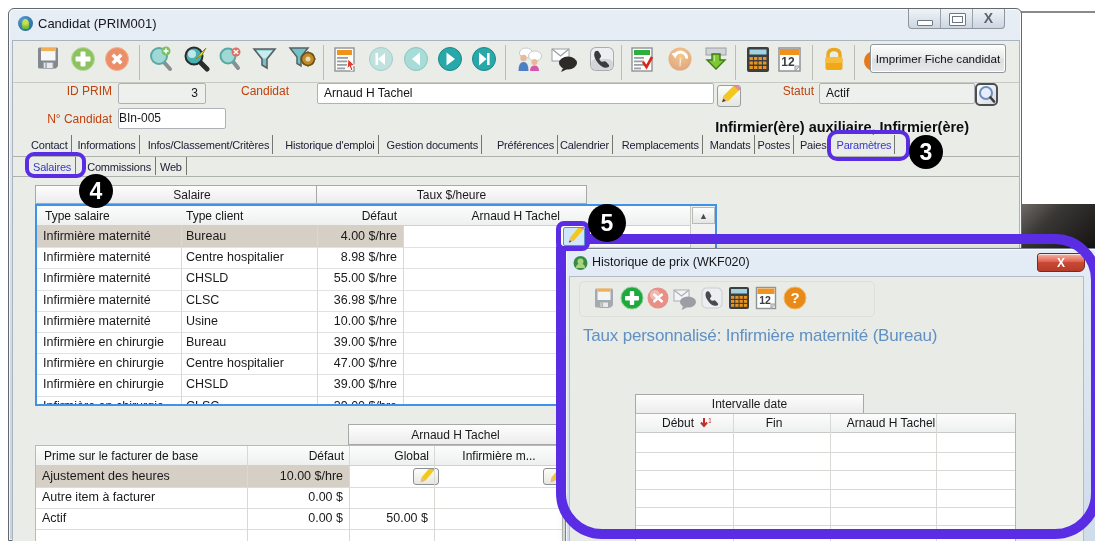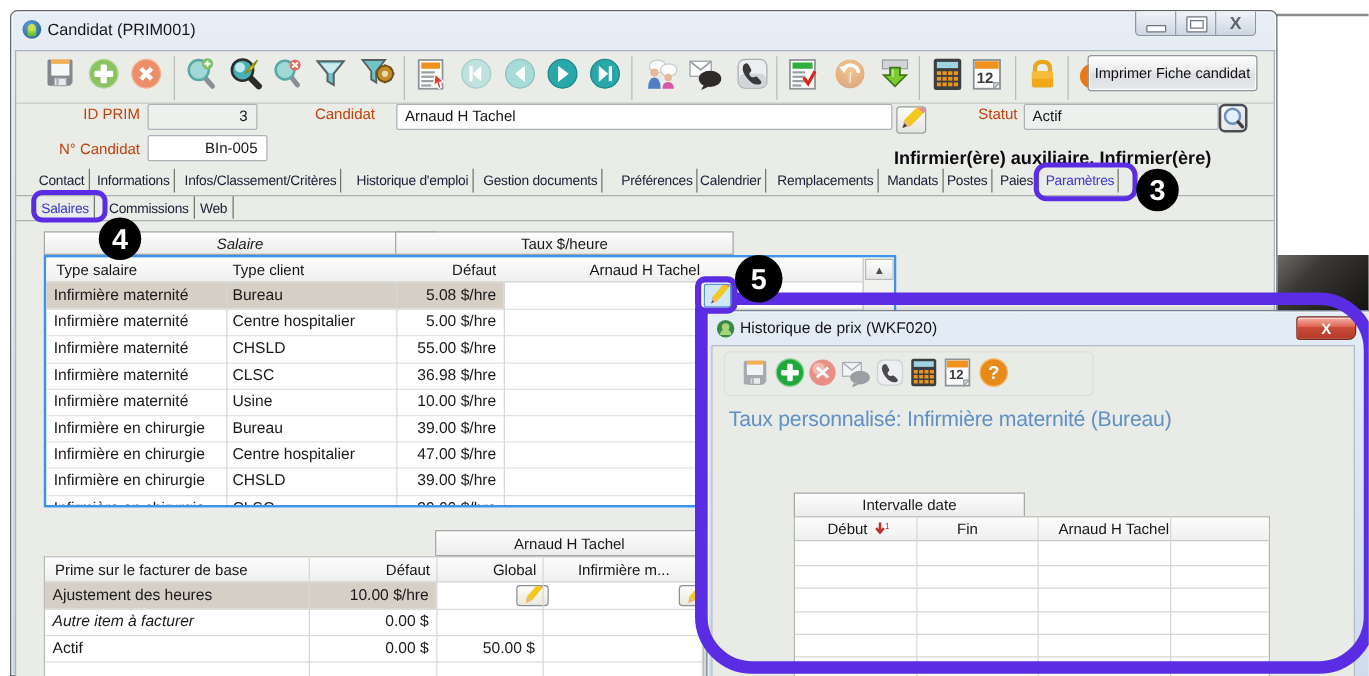--- a/index.html
+++ b/index.html
@@ -226,64 +226,64 @@
           <rect x="4.5" y="11" width="17" height="6" rx="2" fill="#f6bc3c"></rect>
         </svg>
       <div class="sep" style="left:841px"></div>
       <svg class="ticon" style="left:850px;top:7px" width="10" height="22">
           <circle cx="11" cy="11" r="10" fill="#e87818"></circle>
         </svg>
       <div class="abs" style="left:857px;top:1px;width:136px;height:29px;border:1px solid #8f969c;border-radius:3px;background:linear-gradient(180deg,#fefefe 0%,#e8e9ea 48%,#dcdee0 52%,#e6e8ea 100%);box-shadow:inset 0 0 0 1px #fff;font-size:11.6px;white-space:nowrap;text-align:center;line-height:27px;color:#101014;">Imprimer Fiche candidat</div>
     </div>
     <div class="lbl" style="left:20px;top:43px;width:79px;text-align:right;">ID PRIM</div>
     <div class="inp gray" style="left:105px;top:42px;width:88px;text-align:right;padding-right:7px;">3</div>
-    <div class="lbl" style="left:228px;top:43px;width:59px;text-align:right;">Candidat</div>
+    <div class="lbl" style="left:228px;top:43px;width:59px;">Candidat</div>
     <div class="inp" style="left:304px;top:42px;width:397px;padding-left:6px;">Arnaud H Tachel</div>
     <div class="abs" style="left:704px;top:44px;width:24px;height:22px;border:1px solid #999ea3;border-radius:3px;background:linear-gradient(180deg,#fcfcfa,#e6e6e0);">
       <svg width="22" height="21">
           <g transform="rotate(45 11 10)">
             <rect x="7" y="-2" width="7" height="16" fill="#f2c81e"></rect>
             <rect x="7" y="-4" width="7" height="3.4" fill="#e88a9a"></rect>
             <path d="M7 14 L14 14 L10.5 19.5 Z" fill="#e8b87c"></path>
             <path d="M9 15.8 L12 15.8 L10.5 19.5 Z" fill="#3a3a3a"></path>
           </g>
         </svg>
     </div>
     <div class="lbl" style="left:750px;top:43px;width:51px;text-align:right;">Statut</div>
     <div class="inp gray" style="left:806px;top:42px;width:156px;padding-left:6px;">Actif</div>
     <div class="abs" style="left:962px;top:42px;width:23px;height:23px;border:2px solid #4a4f54;border-radius:5px;background:linear-gradient(135deg,#ffffff,#d8dadc);">
       <svg width="19" height="19">
           <circle cx="9" cy="8" r="6" fill="#e4eefc" stroke="#6f8fc0" stroke-width="2"></circle>
           <path d="M13.5 12.5 L17 16.5" stroke="#3a3d40" stroke-width="2.6" stroke-linecap="round"></path>
         </svg>
     </div>
     <div class="lbl" style="left:20px;top:71px;width:79px;text-align:right;">N° Candidat</div>
-    <div class="inp" style="left:105px;top:67px;width:96px;text-align:right;padding-right:7px;">BIn-005</div>
+    <div class="inp" style="left:105px;top:67px;width:108px;text-align:left;padding-right:7px;">BIn-005</div>
     <div class="abs" style="left:600px;top:78px;width:356px;text-align:right;font-size:14.5px;font-weight:bold;color:#0c0c10;">Infirmier(ère) auxiliaire, Infirmier(ère)</div>
     <div class="abs" style="left:0;top:115px;width:100%;height:1px;background:#aeb2ac;"></div>
     <div class="abs" style="left:0;top:135px;width:100%;height:1px;background:#aeb2ac;"></div>
     <div class="abs" id="tabs1"><span class="tb">Contact</span><span class="tb">Informations</span><span class="tb" style="margin-left:2px;">Infos/Classement/Critères</span><span class="tb" style="margin-left:6px;">Historique d'emploi</span><span class="tb" style="margin-left:2px;">Gestion documents</span><span class="tb" style="margin-left:9px;">Préférences</span><span class="tb" style="margin-left:-4px;">Calendrier</span><span class="tb" style="margin-left:3px;">Remplacements</span><span class="tb" style="margin-left:1px;">Mandats</span><span class="tb" style="margin-left:-3px;">Postes</span><span class="tb">Paies</span><span class="tb" style="color:#3b37cf;">Paramètres</span></div>
     <div class="abs" id="tabs2"><span class="tb" style="color:#3b37cf;">Salaires</span><span class="tb" style="margin-left:4px;">Commissions</span><span class="tb" style="margin-left:-3px;">Web</span></div>
-    <div class="grp" style="left:22px;top:144px;width:314px;height:19px;line-height:18px;font-style:italic;">Salaire</div>
+    <div class="grp" style="left:22px;top:144px;width:314px;height:19px;line-height:18px;">Salaire</div>
     <div class="grp" style="left:303px;top:144px;width:271px;height:19px;line-height:18px;">Taux $/heure</div>
     <div class="abs" id="grid1" style="left:22px;top:163px;width:682px;height:202px;border:2px solid #3d93e8;background:#fff;overflow:hidden;">
       <div class="abs hdr" style="left:0;top:0;width:100%;height:20px;background:linear-gradient(180deg,#fcfcfc,#eef0ef);border-bottom:1px solid #d0d0cc;">
         <span class="abs" style="left:8px;top:3px;">Type salaire</span>
         <span class="abs" style="left:149px;top:3px;">Type client</span>
         <span class="abs" style="left:260px;top:3px;width:100px;text-align:right;">Défaut</span>
         <span class="abs" style="left:373px;top:3px;width:150px;text-align:right;">Arnaud H Tachel</span>
       </div>
       <div id="rows1" style="position:absolute;left:0;top:0;width:100%;height:100%;font-size:12.5px;">
         <div class="abs tan" style="left:0;top:20px;width:366px;height:21px;"></div>
         <div class="abs" style="left:6px;top:23px;">Infirmière maternité</div>
           <div class="abs" style="left:149px;top:23px;">Bureau</div>
-          <div class="abs" style="left:260px;top:23px;width:100px;text-align:right;">5.08 $/hre</div>
+          <div class="abs" style="left:260px;top:23px;width:100px;text-align:right;">4.00 $/hre</div>
         <div class="abs" style="left:6px;top:44px;">Infirmière maternité</div>
           <div class="abs" style="left:149px;top:44px;">Centre hospitalier</div>
-          <div class="abs" style="left:260px;top:44px;width:100px;text-align:right;">5.00 $/hre</div>
+          <div class="abs" style="left:260px;top:44px;width:100px;text-align:right;">8.98 $/hre</div>
         <div class="abs" style="left:6px;top:65px;">Infirmière maternité</div>
           <div class="abs" style="left:149px;top:65px;">CHSLD</div>
           <div class="abs" style="left:260px;top:65px;width:100px;text-align:right;">55.00 $/hre</div>
         <div class="abs" style="left:6px;top:87px;">Infirmière maternité</div>
           <div class="abs" style="left:149px;top:87px;">CLSC</div>
           <div class="abs" style="left:260px;top:87px;width:100px;text-align:right;">36.98 $/hre</div>
         <div class="abs" style="left:6px;top:108px;">Infirmière maternité</div>
           <div class="abs" style="left:149px;top:108px;">Usine</div>
           <div class="abs" style="left:260px;top:108px;width:100px;text-align:right;">10.00 $/hre</div>
         <div class="abs" style="left:6px;top:129px;">Infirmière en chirurgie</div>
@@ -334,21 +334,21 @@
                 <path d="M9.5 11 L14.5 11 L12 15.5 Z" fill="#e8b87c"></path>
               </g>
             </svg></div>
         <div class="abs pencilbtn" style="left:507px;top:22px;width:26px;height:17px;"><svg width="24" height="15">
               <g transform="rotate(40 12 7)">
                 <rect x="9.5" y="-3" width="5" height="14" fill="#f2c81e"></rect>
                 <rect x="9.5" y="-5" width="5" height="2.6" fill="#e88a9a"></rect>
                 <path d="M9.5 11 L14.5 11 L12 15.5 Z" fill="#e8b87c"></path>
               </g>
             </svg></div>
-        <div class="abs" style="left:6px;top:44px;font-style:italic;">Autre item à facturer</div>
+        <div class="abs" style="left:6px;top:44px;">Autre item à facturer</div>
           <div class="abs" style="left:217px;top:44px;width:90px;text-align:right;">0.00 $</div>
         <div class="abs" style="left:6px;top:65px;">Actif</div>
           <div class="abs" style="left:217px;top:65px;width:90px;text-align:right;">0.00 $</div>
           <div class="abs" style="left:322px;top:65px;width:70px;text-align:right;">50.00 $</div>
         <div class="abs" style="left:0;top:41px;width:100%;height:1px;background:#dcdcd8;"></div>
           <div class="abs" style="left:0;top:62px;width:100%;height:1px;background:#dcdcd8;"></div>
           <div class="abs" style="left:0;top:83px;width:100%;height:1px;background:#dcdcd8;"></div>
       </div>
       <div class="cellline" style="left:211px;top:0;width:1px;height:100%;"></div>
       <div class="cellline" style="left:313px;top:0;width:1px;height:100%;"></div>
@@ -420,21 +420,21 @@
         <rect x="2.5" y="2.5" width="17" height="5.5" fill="#f0921e"></rect>
         <path d="M16 22.5 L20.5 18 L16 18 Z" fill="#d8dadc" stroke="#9aa0a6"></path>
         <text x="10" y="17.5" font-size="10.5" font-weight="bold" fill="#3a3d40" text-anchor="middle" font-family="Liberation Sans">12</text>
       </svg>
     <svg class="abs" style="left:213px;top:9px" width="24" height="24">
         <circle cx="12" cy="12" r="11" fill="#e88a18"></circle>
         <circle cx="12" cy="12" r="11" fill="none" stroke="#f4b868" stroke-width="1"></circle>
         <text x="12" y="17" font-size="15" font-weight="bold" fill="#fff" text-anchor="middle" font-family="Liberation Sans">?</text>
       </svg>
     <div class="abs" id="oheading">Taux personnalisé: Infirmière maternité (Bureau)</div>
-    <div class="grp" style="left:65px;top:117px;width:185px;height:20px;line-height:19px;">Intervalle date</div>
+    <div class="grp" style="left:65px;top:117px;width:229px;height:20px;line-height:19px;">Intervalle date</div>
     <div class="abs" style="left:65px;top:136px;width:381px;height:132px;border:1px solid #b4b6b2;border-bottom:none;background:#fff;overflow:hidden;">
       <div class="abs hdr" style="left:0;top:0;width:100%;height:19px;background:linear-gradient(180deg,#fcfcfc,#eef0ef);border-bottom:1px solid #c8cac6;">
         <span class="abs" style="left:26px;top:2px;">Début</span>
         <svg class="abs" style="left:63px;top:3px;" width="12" height="13">
             <path d="M5 1 L5 8 M2 5.5 L5 9 L8 5.5" fill="none" stroke="#c03028" stroke-width="2"></path>
             <text x="9" y="6" font-size="7" fill="#c03028" font-family="Liberation Sans">1</text>
           </svg>
 
         <span class="abs" style="left:90px;top:2px;width:96px;text-align:center;">Fin</span>
         <span class="abs" style="left:203px;top:2px;width:104px;text-align:center;">Arnaud H Tachel</span>

